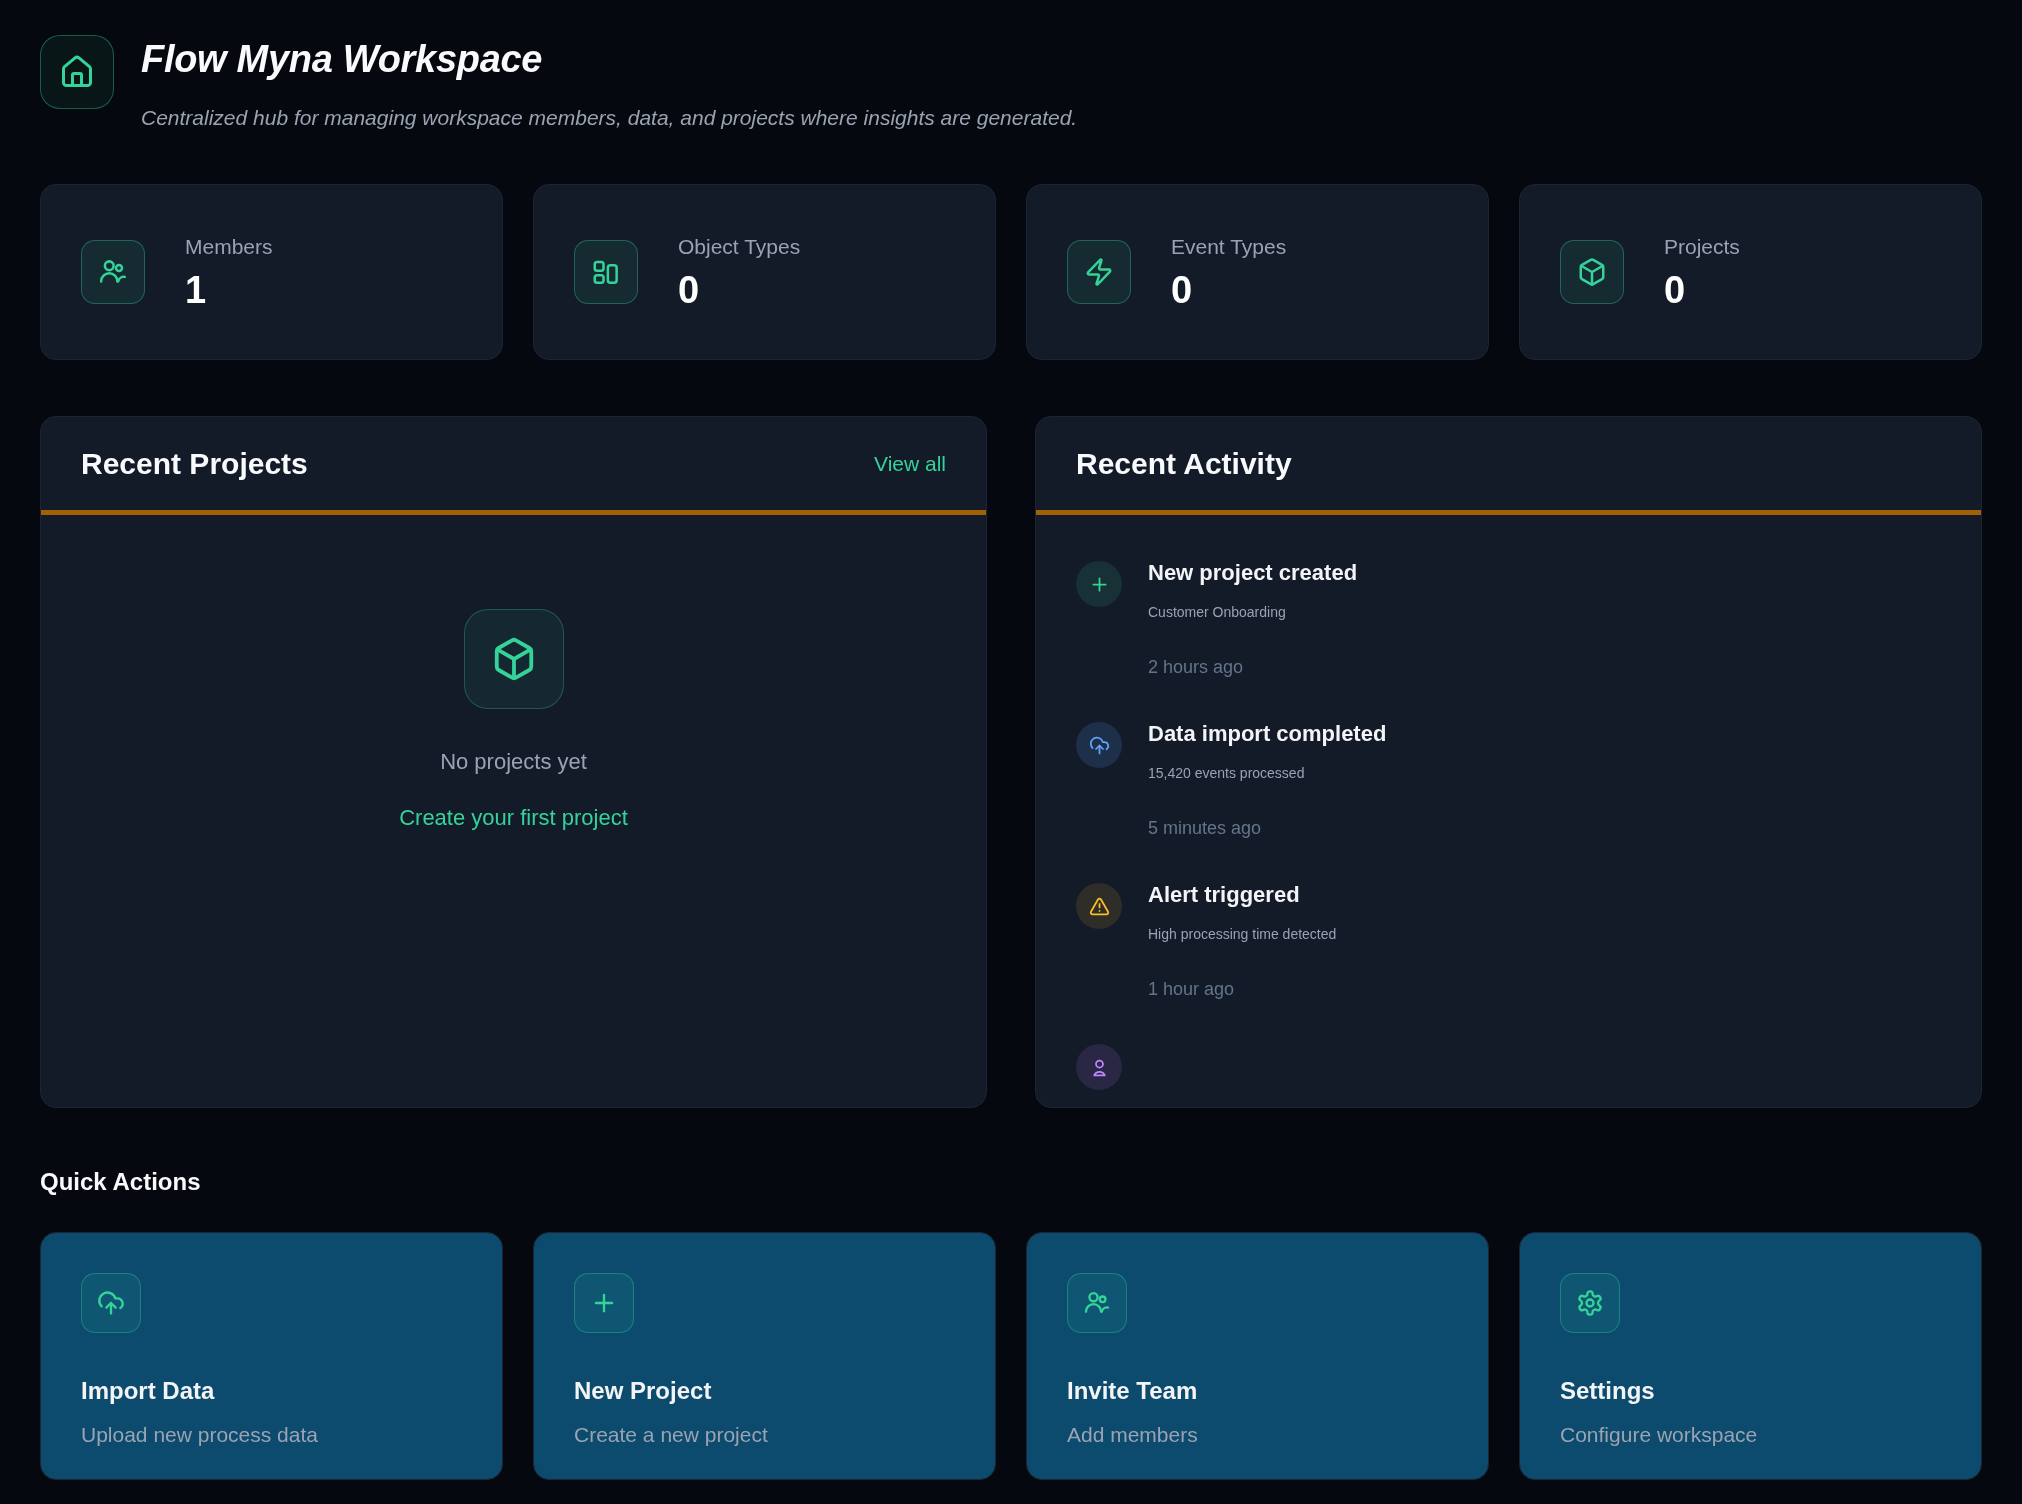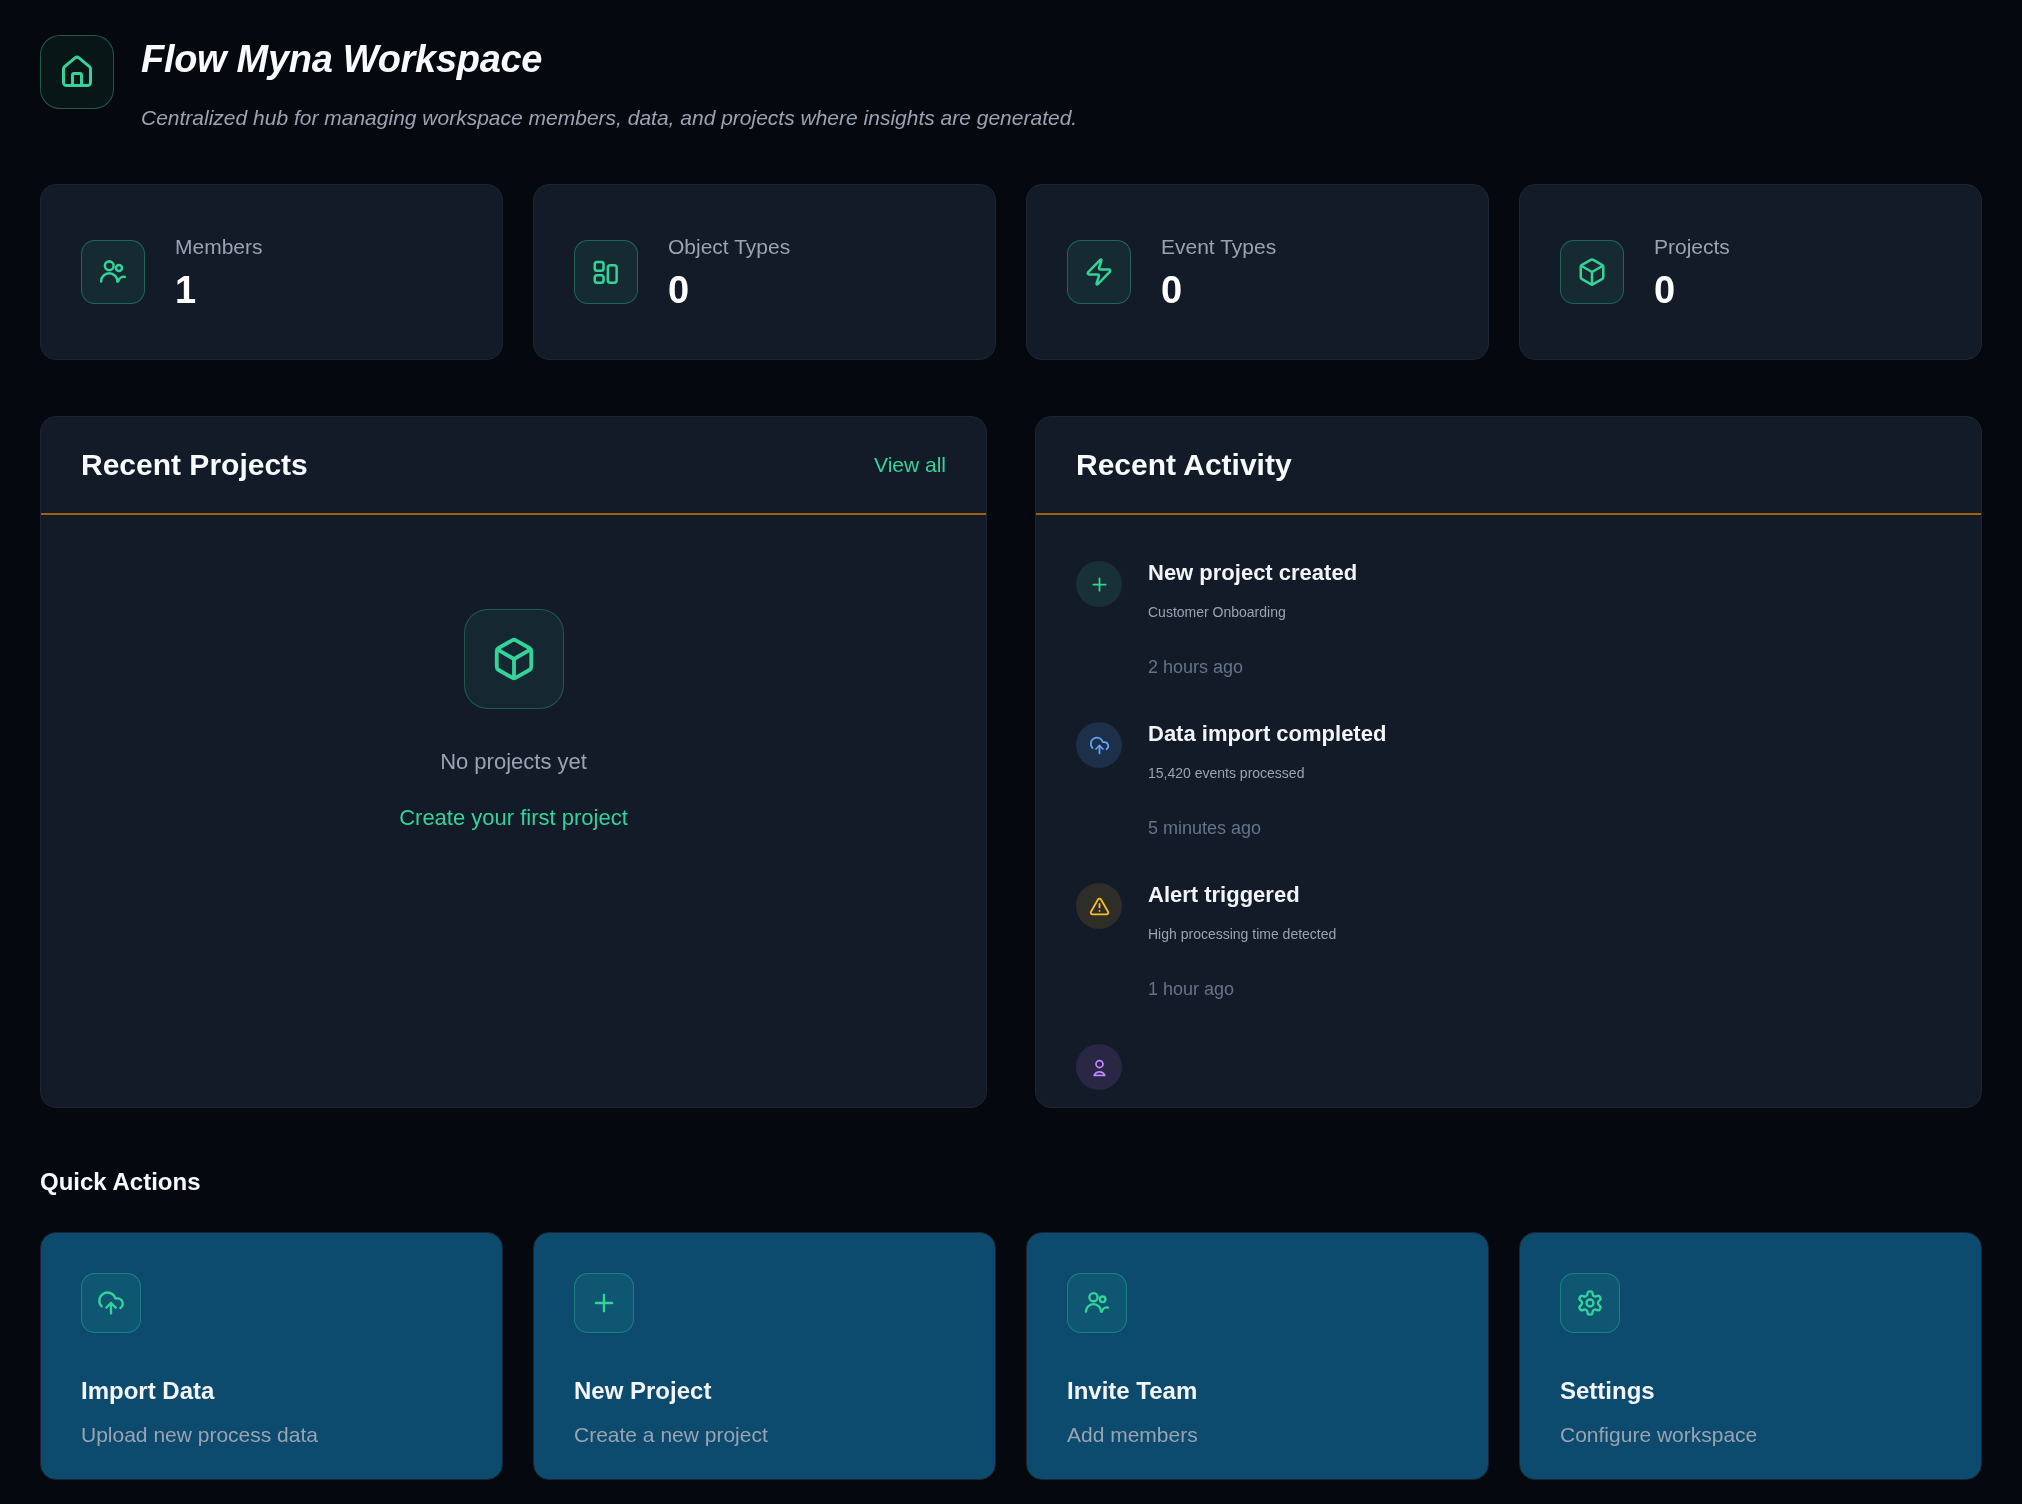--- a/index.html
+++ b/index.html
@@ -23,40 +23,40 @@
   .header-icon-box svg { width: 36px; height: 36px; color: #34d399; }
   .header-text { padding-top: 2px; font-style: italic; }
   .page-title { font-size: 38px; font-weight: 700; letter-spacing: -0.3px; color: #f8fafc; line-height: 44px; }
   .page-subtitle { font-size: 21px; color: #9aa3b2; margin-top: 24px; line-height: 26px; }
 
   
   .stats-row { display: grid; grid-template-columns: repeat(4, 1fr); gap: 30px; margin-top: 53px; }
   .stat-card {
     height: 176px; border-radius: 16px;
     background: #131a28; border: 1px solid #1d2534;
-    display: flex; align-items: center; gap: 30px; padding-left: 40px;
+    display: flex; align-items: center; gap: 40px; padding-left: 40px;
   }
   .stat-icon-box {
     width: 64px; height: 64px; border-radius: 14px; flex: 0 0 auto;
     background: rgba(52,211,153,0.09);
     border: 1px solid rgba(52,211,153,0.35);
     display: flex; align-items: center; justify-content: center;
   }
   .stat-icon-box svg { width: 30px; height: 30px; color: #34d399; }
   .stat-label { font-size: 21px; color: #9aa3b2; }
   .stat-value { font-size: 38px; font-weight: 700; color: #ffffff; margin-top: 11px; line-height: 40px; }
 
   
   .panels-row { display: grid; grid-template-columns: 1fr 1fr; gap: 48px; margin-top: 56px; }
   .panel {
     height: 692px; border-radius: 16px; overflow: hidden;
     background: #131a28; border: 1px solid #1d2534;
   }
   .panel-header {
-    height: 98px; padding: 0 40px; border-bottom: 2px solid #a16207;
+    height: 98px; padding: 0 40px; border-bottom: 5px solid #a16207;
     display: flex; align-items: center; justify-content: space-between;
   }
   .panel-title { font-size: 30px; font-weight: 700; color: #f8fafc; }
   .view-all-link { font-size: 21px; color: #34d399; text-decoration: none; cursor: pointer; }
 
   .empty-state { display: flex; flex-direction: column; align-items: center; padding-top: 94px; }
   .empty-icon-box {
     width: 100px; height: 100px; border-radius: 24px;
     background: rgba(52,211,153,0.07);
     border: 1px solid rgba(52,211,153,0.3);

